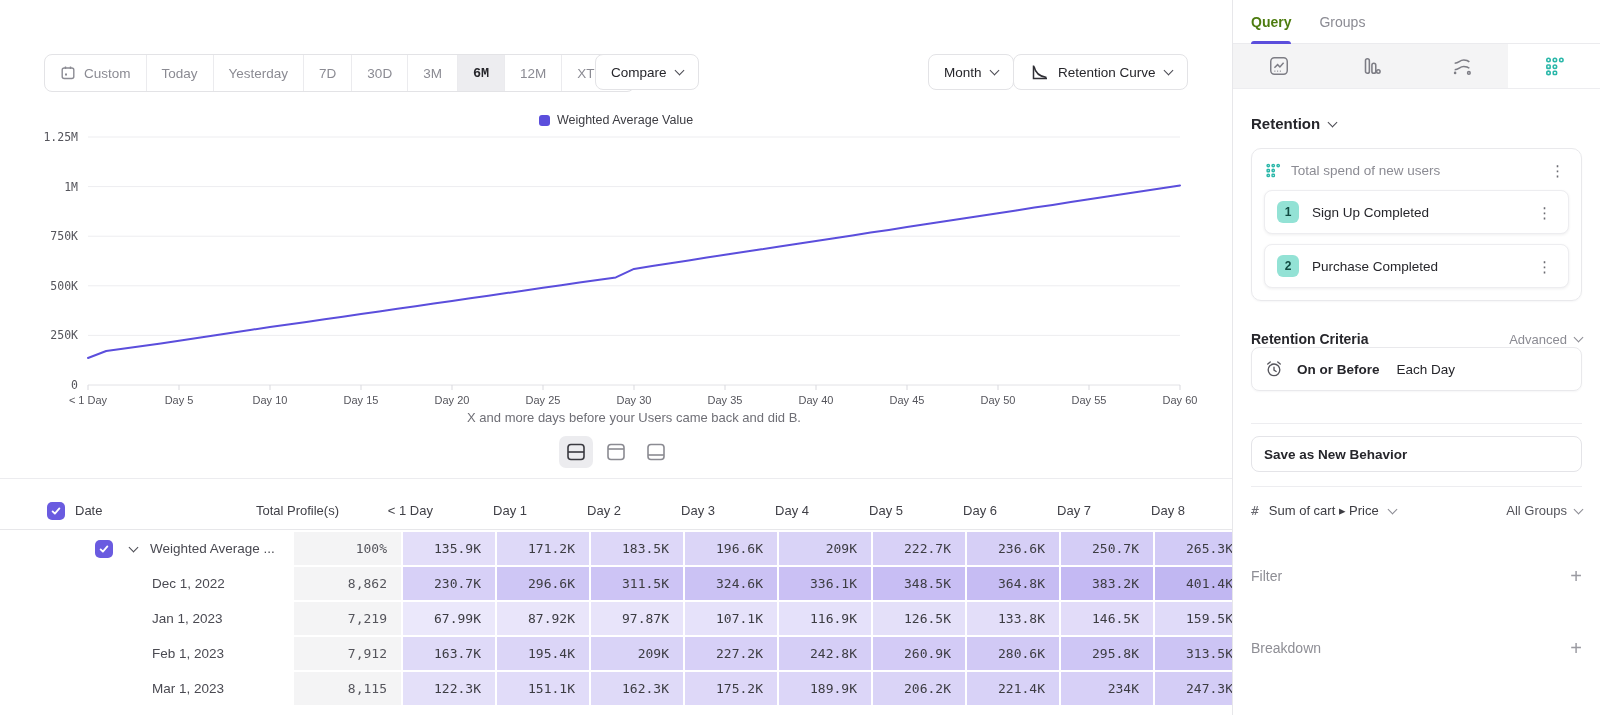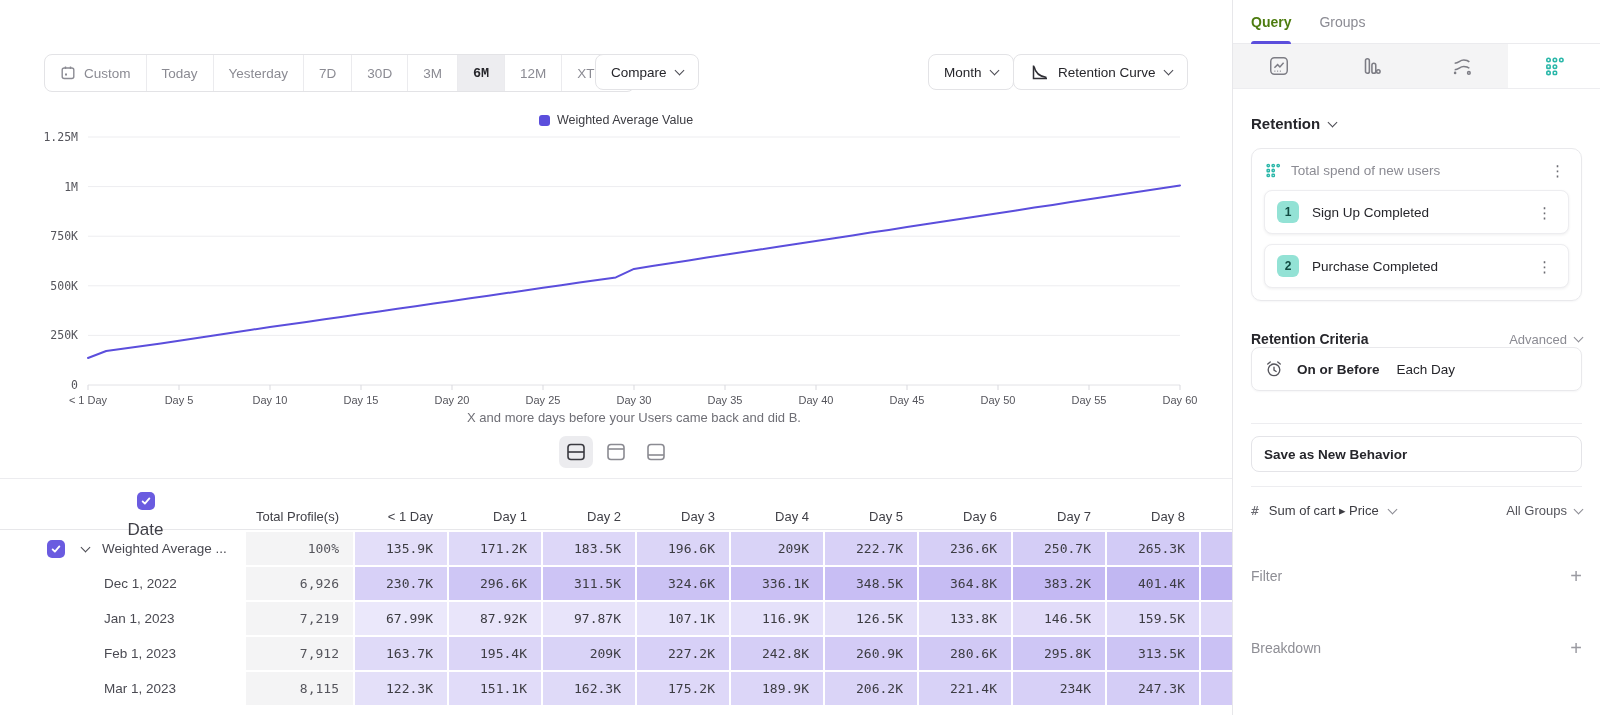--- a/index.html
+++ b/index.html
@@ -36,22 +36,22 @@
                 justify-content:center; cursor:pointer; background:transparent; }
   .toggle-btn.selected { background:#ececef; }
 
   .section-divider { position:absolute; top:478px; left:0; width:1232px; border-top:1px solid #ececef; }
 
   
   .rtable { position:absolute; top:492px; left:0; width:1232px; }
   .trow, .thead { display:grid; grid-template-columns:244px 107px repeat(9,92px) 1fr; column-gap:2px; }
   .thead { height:38px; align-items:center; border-bottom:1px solid #e7e7ea; }
   .hcell { font-size:13px; color:#3f3f46; text-align:right; padding-right:14px; }
-  .hcell-date { display:flex; align-items:center; gap:10px; padding-left:47px; font-size:17px; color:#3f3f46;flex-direction:column; }
-  .trow { height:33px; margin-top:2px; align-items:stretch; }
+  .hcell-date { display:flex; align-items:center; gap:10px; padding-left:47px; font-size:13px; color:#3f3f46; }
+  .trow { height:33px; margin-top:2px; align-items:stretch;padding-left:48px; }
   .cell-label { display:flex; align-items:center; padding-left:47px; gap:0; }
   .rowlabel { font-size:13.5px; color:#4a4a52; white-space:nowrap; }
   .rowlabel.indent { padding-left:57px; }
   .cell-total { background:#f4f4f5; display:flex; align-items:center; justify-content:flex-end;
                 padding-right:14px; font-family:"DejaVu Sans Mono",monospace; font-size:13px; color:#55555c; }
   .cell-val { display:flex; align-items:center; justify-content:flex-end; padding-right:14px;
               font-family:"DejaVu Sans Mono",monospace; font-size:13px; color:#3c3c42; }
   .checkbox { width:18px; height:18px; border-radius:5px; background:#6a5be0; display:inline-flex;
               align-items:center; justify-content:center; flex:none; cursor:pointer; }
   .row-chev { margin-left:17px; margin-right:13px; }
@@ -291,21 +291,21 @@
             <div class="cell-val" style="background: rgba(116, 92, 226, 0.282);">222.7K</div>
             <div class="cell-val" style="background: rgba(116, 92, 226, 0.294);">236.6K</div>
             <div class="cell-val" style="background: rgba(116, 92, 226, 0.306);">250.7K</div>
             <div class="cell-val" style="background: rgba(116, 92, 226, 0.32);">265.3K</div>
             <div style="background: rgba(116, 92, 226, 0.333);"></div>
           </div>
           <div class="trow">
             <div class="cell-label">
               <span class="rowlabel indent">Dec 1, 2022</span>
             </div>
-            <div class="cell-total">6,926</div>
+            <div class="cell-total">8,862</div>
             <div class="cell-val" style="background: rgba(116, 92, 226, 0.29);">230.7K</div>
             <div class="cell-val" style="background: rgba(116, 92, 226, 0.35);">296.6K</div>
             <div class="cell-val" style="background: rgba(116, 92, 226, 0.36);">311.5K</div>
             <div class="cell-val" style="background: rgba(116, 92, 226, 0.373);">324.6K</div>
             <div class="cell-val" style="background: rgba(116, 92, 226, 0.384);">336.1K</div>
             <div class="cell-val" style="background: rgba(116, 92, 226, 0.396);">348.5K</div>
             <div class="cell-val" style="background: rgba(116, 92, 226, 0.41);">364.8K</div>
             <div class="cell-val" style="background: rgba(116, 92, 226, 0.427);">383.2K</div>
             <div class="cell-val" style="background: rgba(116, 92, 226, 0.443);">401.4K</div>
             <div style="background: rgba(116, 92, 226, 0.463);"></div>

